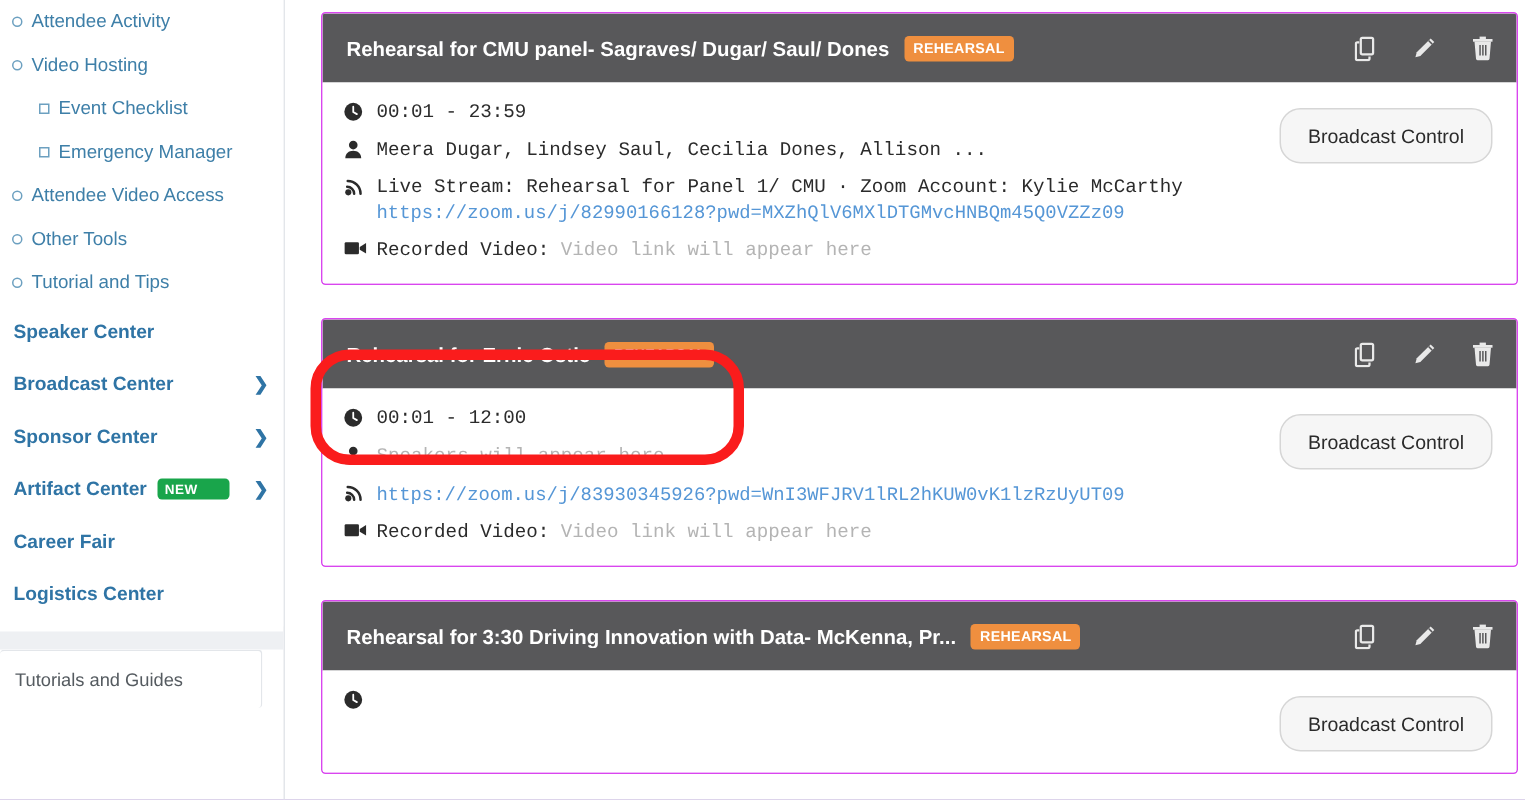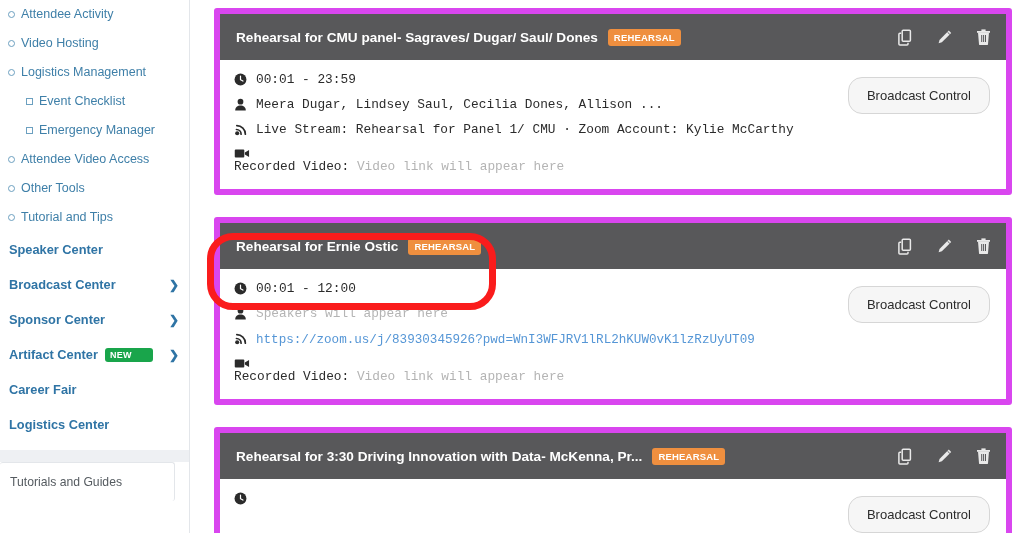--- a/index.html
+++ b/index.html
@@ -106,21 +106,21 @@
   .main {
     flex: 1 1 auto;
     height: 533px;
     background: #ffffff;
     padding: 8px 12px 0 24px;
     overflow: hidden;
     position: relative;
   }
   .card {
     background: #ffffff;
-    border: 6px solid #d946ef;
+    border: 1px solid #d946ef;
     border-radius: 3px;
     margin-bottom: 22px;
     overflow: hidden;
   }
   .card-header {
     background: #58585a;
     display: flex;
     align-items: center;
     padding: 10px 14px 10px 16px;
     min-height: 46px;
@@ -171,21 +171,21 @@
     padding-top: 5px;
   }
   .row {
     display: flex;
     align-items: flex-start;
     margin-bottom: 9px;
     font-size: 12.8px;
     color: #2b2b2b;
     line-height: 16px;
   }
-  .row:last-child { margin-bottom: 0; flex-direction: column; }
+  .row:last-child { margin-bottom: 0; }
   .row-icon {
     flex: 0 0 auto;
     width: 22px;
     display: flex;
     align-items: center;
     justify-content: flex-start;
     padding-top: 1px;
   }
   .row-text { flex: 1 1 auto; min-width: 0; }
   .muted { color: #b4b4b4; }
@@ -229,24 +229,20 @@
       <div class="nav-item">
         <span class="bullet-circle"></span>
         <span>Attendee Activity</span>
       </div>
 
       <div class="nav-item">
         <span class="bullet-circle"></span>
         <span>Video Hosting</span>
       </div>
 
-      <div class="nav-item">
-        <span class="bullet-circle"></span>
-        <span>Logistics Management</span>
-      </div>
 
       <div class="nav-item sub">
         <span class="bullet-square"></span>
         <span>Event Checklist</span>
       </div>
 
       <div class="nav-item sub">
         <span class="bullet-square"></span>
         <span>Emergency Manager</span>
       </div>
@@ -364,20 +360,21 @@
           <div class="row">
             <span class="row-icon">
               <svg width="14" height="13" viewBox="0 0 15 14">
                   <circle cx="3.4" cy="11" r="2.2" fill="#2b2b2b"></circle>
                   <path d="M2.6 7.0 a5 5 0 0 1 5 5" stroke="#2b2b2b" stroke-width="1.8" fill="none" stroke-linecap="round"></path>
                   <path d="M3.0 2.8 a9.2 9.2 0 0 1 9.2 9.2" stroke="#2b2b2b" stroke-width="1.8" fill="none" stroke-linecap="round"></path>
                 </svg>
             </span>
             <span class="row-text">
               <span>Live Stream: Rehearsal for Panel 1/ CMU · Zoom Account: Kylie McCarthy</span>
+              <a class="link" href="#">https://zoom.us/j/82990166128?pwd=MXZhQlV6MXlDTGMvcHNBQm45Q0VZZz09</a>
             </span>
           </div>
           <div class="row">
             <span class="row-icon">
               <svg width="16" height="11" viewBox="0 0 17 12">
                   <rect x="0.6" y="1.6" width="10.4" height="8.8" rx="1" fill="#2b2b2b"></rect>
                   <path d="M11.6 5.0 L16.2 2.2 V9.8 L11.6 7.0 z" fill="#2b2b2b"></path>
                 </svg>
             </span>
             <span class="row-text">

